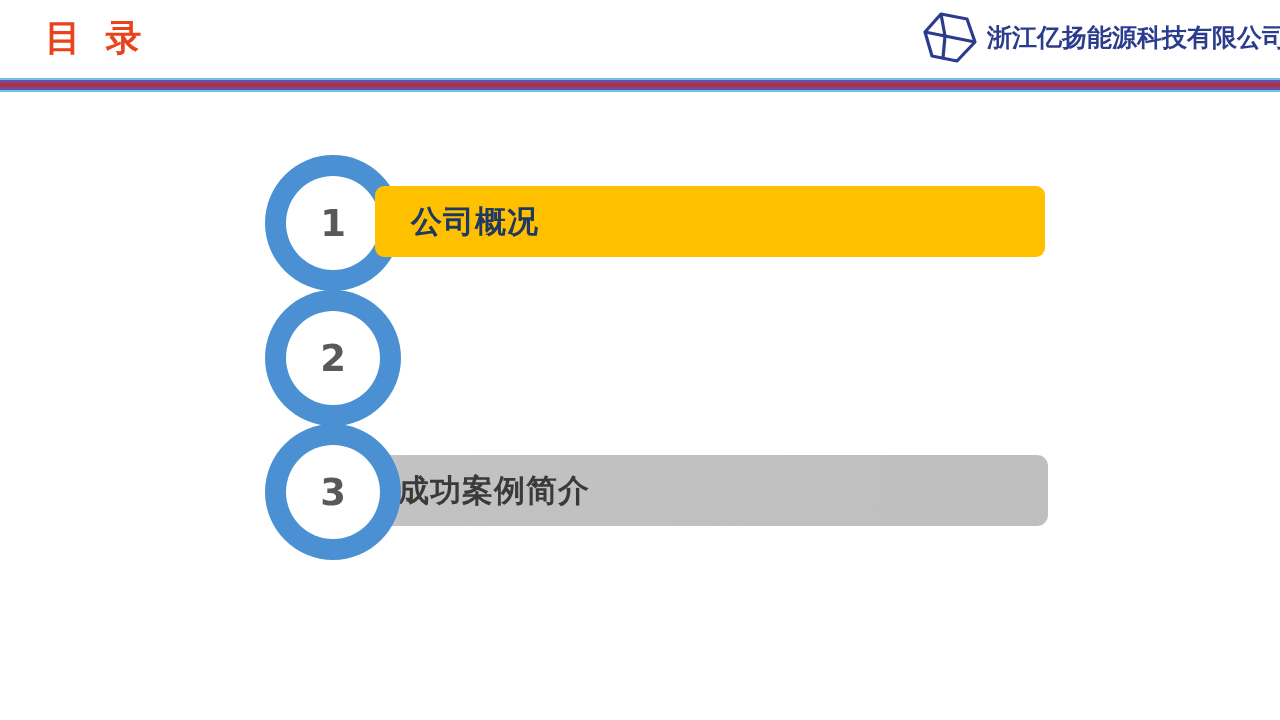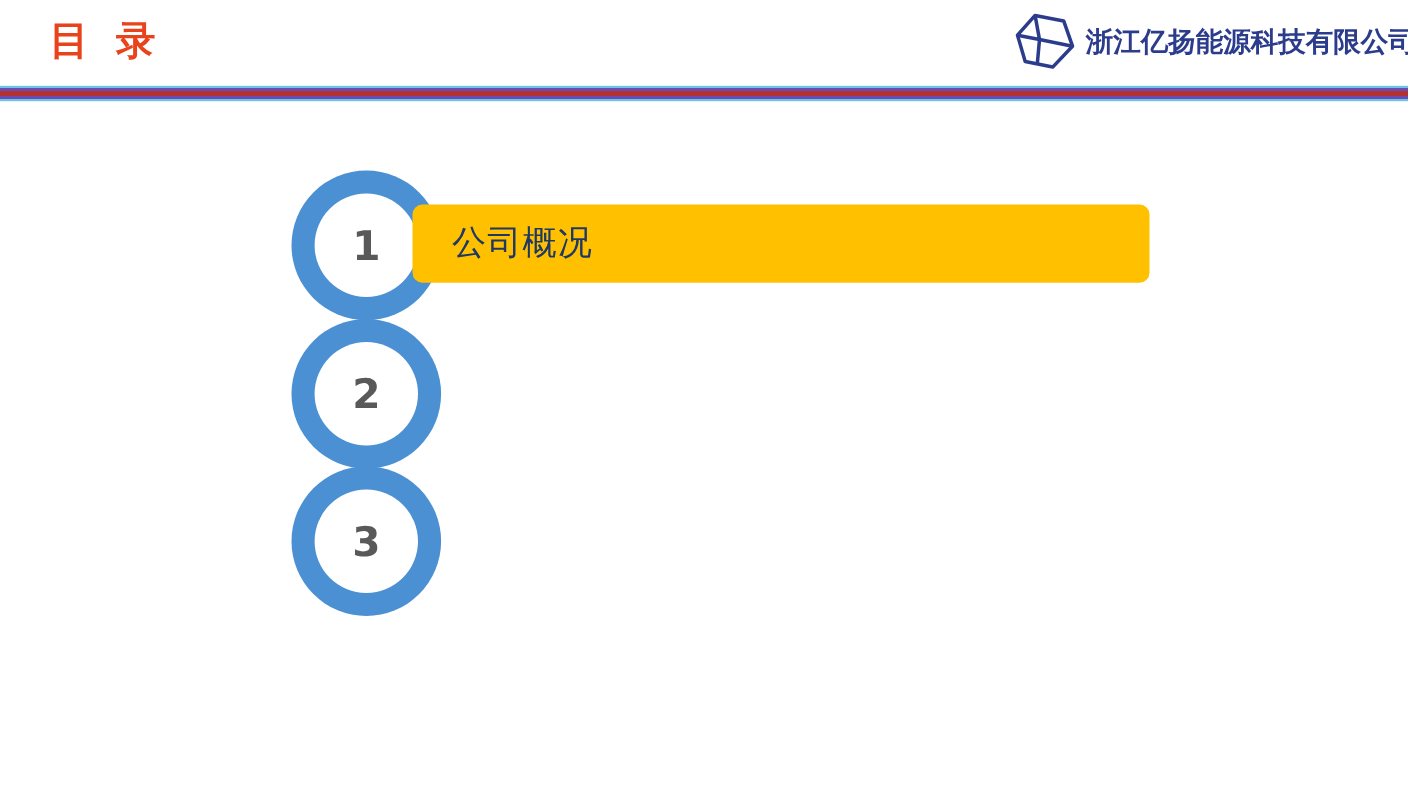--- a/index.html
+++ b/index.html
@@ -133,21 +133,21 @@
   }
   .item-3 .toc-bar {
     left: 103px;
     top: 31px;
     width: 680px;
     background: linear-gradient(to right, #C6C6C6 0%, #C2C2C2 6%, #BFBFBF 100%);
     z-index: 1;               
   }
 
   .toc-label {
-    font-weight: normal;
+    font-weight: bold;
     white-space: nowrap;
     line-height: 1;
   }
   .item-1 .toc-label {
     padding-left: 36px;
     font-size: 31px;
     color: #1F3864;
     letter-spacing: 1px;
   }
   .item-2 .toc-label {
@@ -235,20 +235,23 @@
 
   <div class="toc-item item-2">
     <div class="toc-ring">
       <div class="toc-ring-inner">
         <span class="toc-number">2</span>
       </div>
     </div>
   </div>
 
   <div class="toc-item item-3">
+    <div class="toc-bar">
+      <span class="toc-label">成功案例简介</span>
+    </div>
     <div class="toc-ring">
       <div class="toc-ring-inner">
         <span class="toc-number">3</span>
       </div>
     </div>
   </div>
 
 </div>
 
 </body></html>

